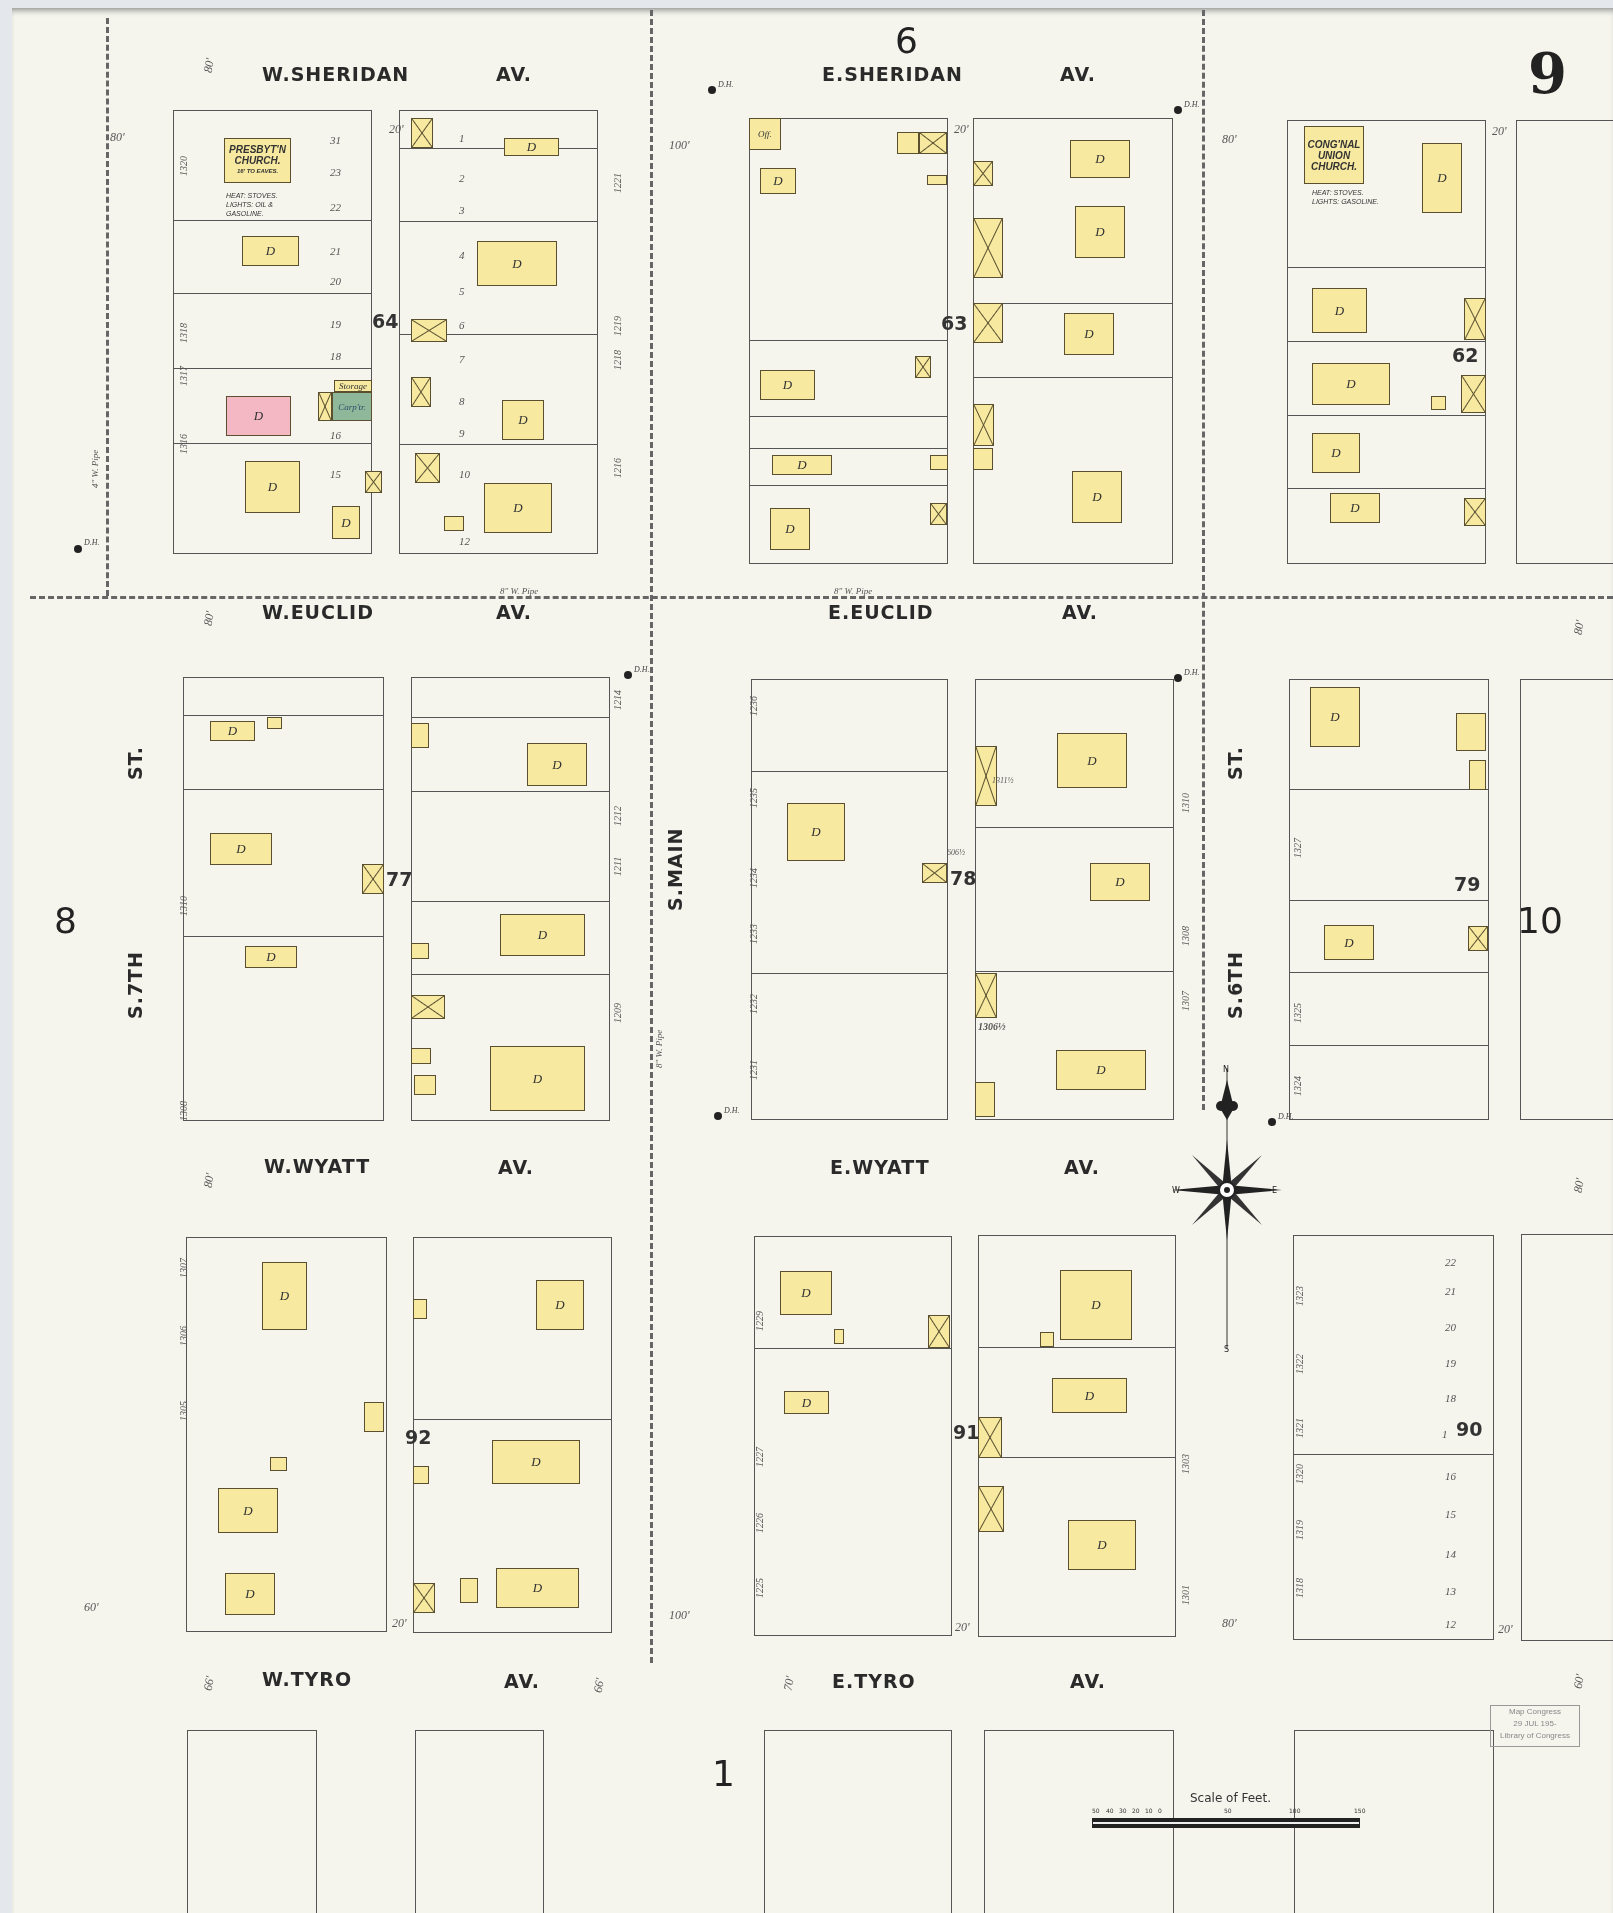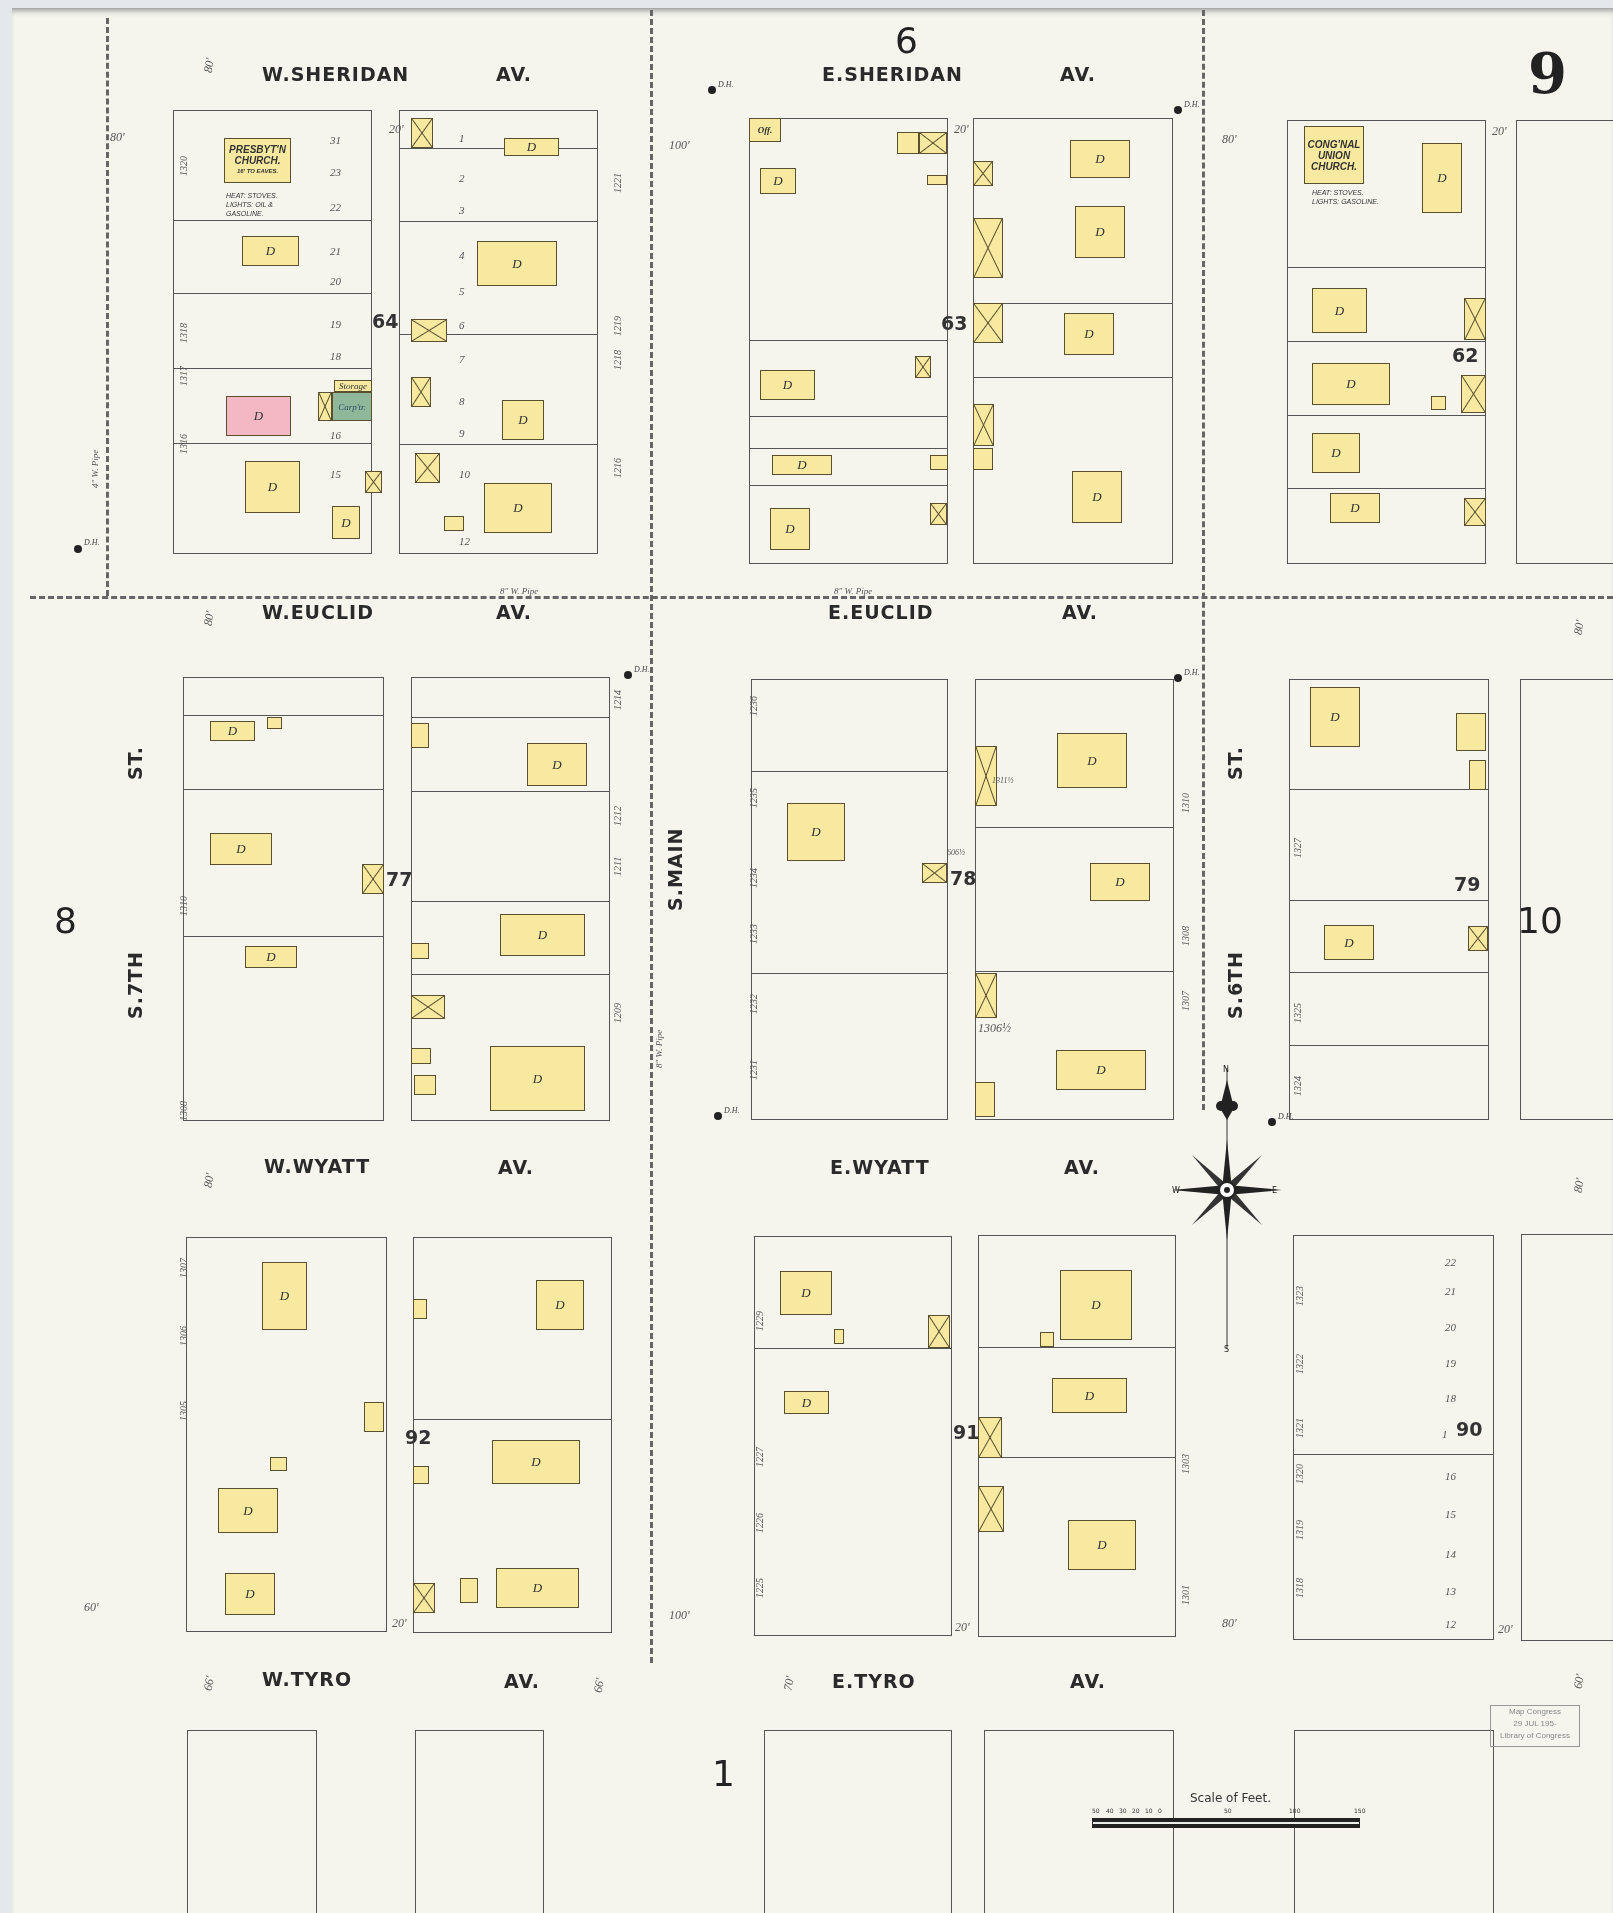--- a/index.html
+++ b/index.html
@@ -125,21 +125,21 @@
   <div class="block" style="left:737px;top:110px;width:199px;height:446px;"></div>
   <div class="divline" style="left:737px;top:332px;width:199px;"></div>
   <div class="divline" style="left:737px;top:408px;width:199px;"></div>
   <div class="divline" style="left:737px;top:440px;width:199px;"></div>
   <div class="divline" style="left:737px;top:477px;width:199px;"></div>
   <div class="block" style="left:961px;top:110px;width:200px;height:446px;"></div>
   <div class="divline" style="left:961px;top:295px;width:200px;"></div>
   <div class="divline" style="left:961px;top:369px;width:200px;"></div>
   <div class="blockno" style="left:929px;top:304px;">63</div>
 
-  <div class="bldg" style="left:737px;top:110px;width:32px;height:24px;font-size:9px;font-weight:bold;">Off.</div>
+  <div class="bldg" style="left:737px;top:110px;width:32px;height:32px;font-size:9px;">Off.</div>
   <div class="bldg" style="left:748px;top:160px;width:36px;height:26px;">D</div>
   <div class="bldg" style="left:885px;top:124px;width:22px;height:22px;"></div>
   <div class="bldg x" style="left:907px;top:124px;width:28px;height:22px;"></div>
   <div class="bldg" style="left:915px;top:167px;width:20px;height:10px;"></div>
   <div class="bldg" style="left:748px;top:362px;width:55px;height:30px;">D</div>
   <div class="bldg x" style="left:903px;top:348px;width:16px;height:22px;"></div>
   <div class="bldg" style="left:760px;top:447px;width:60px;height:20px;">D</div>
   <div class="bldg" style="left:918px;top:447px;width:18px;height:15px;"></div>
   <div class="bldg" style="left:758px;top:500px;width:40px;height:42px;">D</div>
   <div class="bldg x" style="left:918px;top:495px;width:17px;height:22px;"></div>
@@ -352,21 +352,21 @@
   <div class="addr" style="left:600px;top:702px;">1214</div>
   <div class="addr" style="left:600px;top:818px;">1212</div>
   <div class="addr" style="left:600px;top:868px;">1211</div>
   <div class="addr" style="left:600px;top:1015px;">1209</div>
   <div class="addr" style="left:1280px;top:850px;">1327</div>
   <div class="addr" style="left:1280px;top:780px;"></div>
   <div class="addr" style="left:1280px;top:1015px;">1325</div>
   <div class="addr" style="left:1280px;top:1088px;">1324</div>
   <div class="dim" style="left:935px;top:840px;font-size:8px;">606½</div>
   <div class="dim" style="left:980px;top:768px;font-size:8px;">1311½</div>
-  <div class="dim" style="left:966px;top:1013px;font-size:12px;">1306½</div>
+  <div class="dim" style="left:966px;top:1013px;font-size:10px;font-weight:bold;">1306½</div>
 
   <div class="dim" style="left:190px;top:50px;transform:rotate(-80deg);">80'</div>
   <div class="dim" style="left:377px;top:114px;">20'</div>
   <div class="dim" style="left:942px;top:114px;">20'</div>
   <div class="dim" style="left:1480px;top:116px;">20'</div>
   <div class="dim" style="left:657px;top:130px;">100'</div>
   <div class="dim" style="left:657px;top:1600px;">100'</div>
   <div class="dim" style="left:1210px;top:124px;">80'</div>
   <div class="dim" style="left:1210px;top:1608px;">80'</div>
   <div class="dim" style="left:98px;top:122px;">80'</div>

